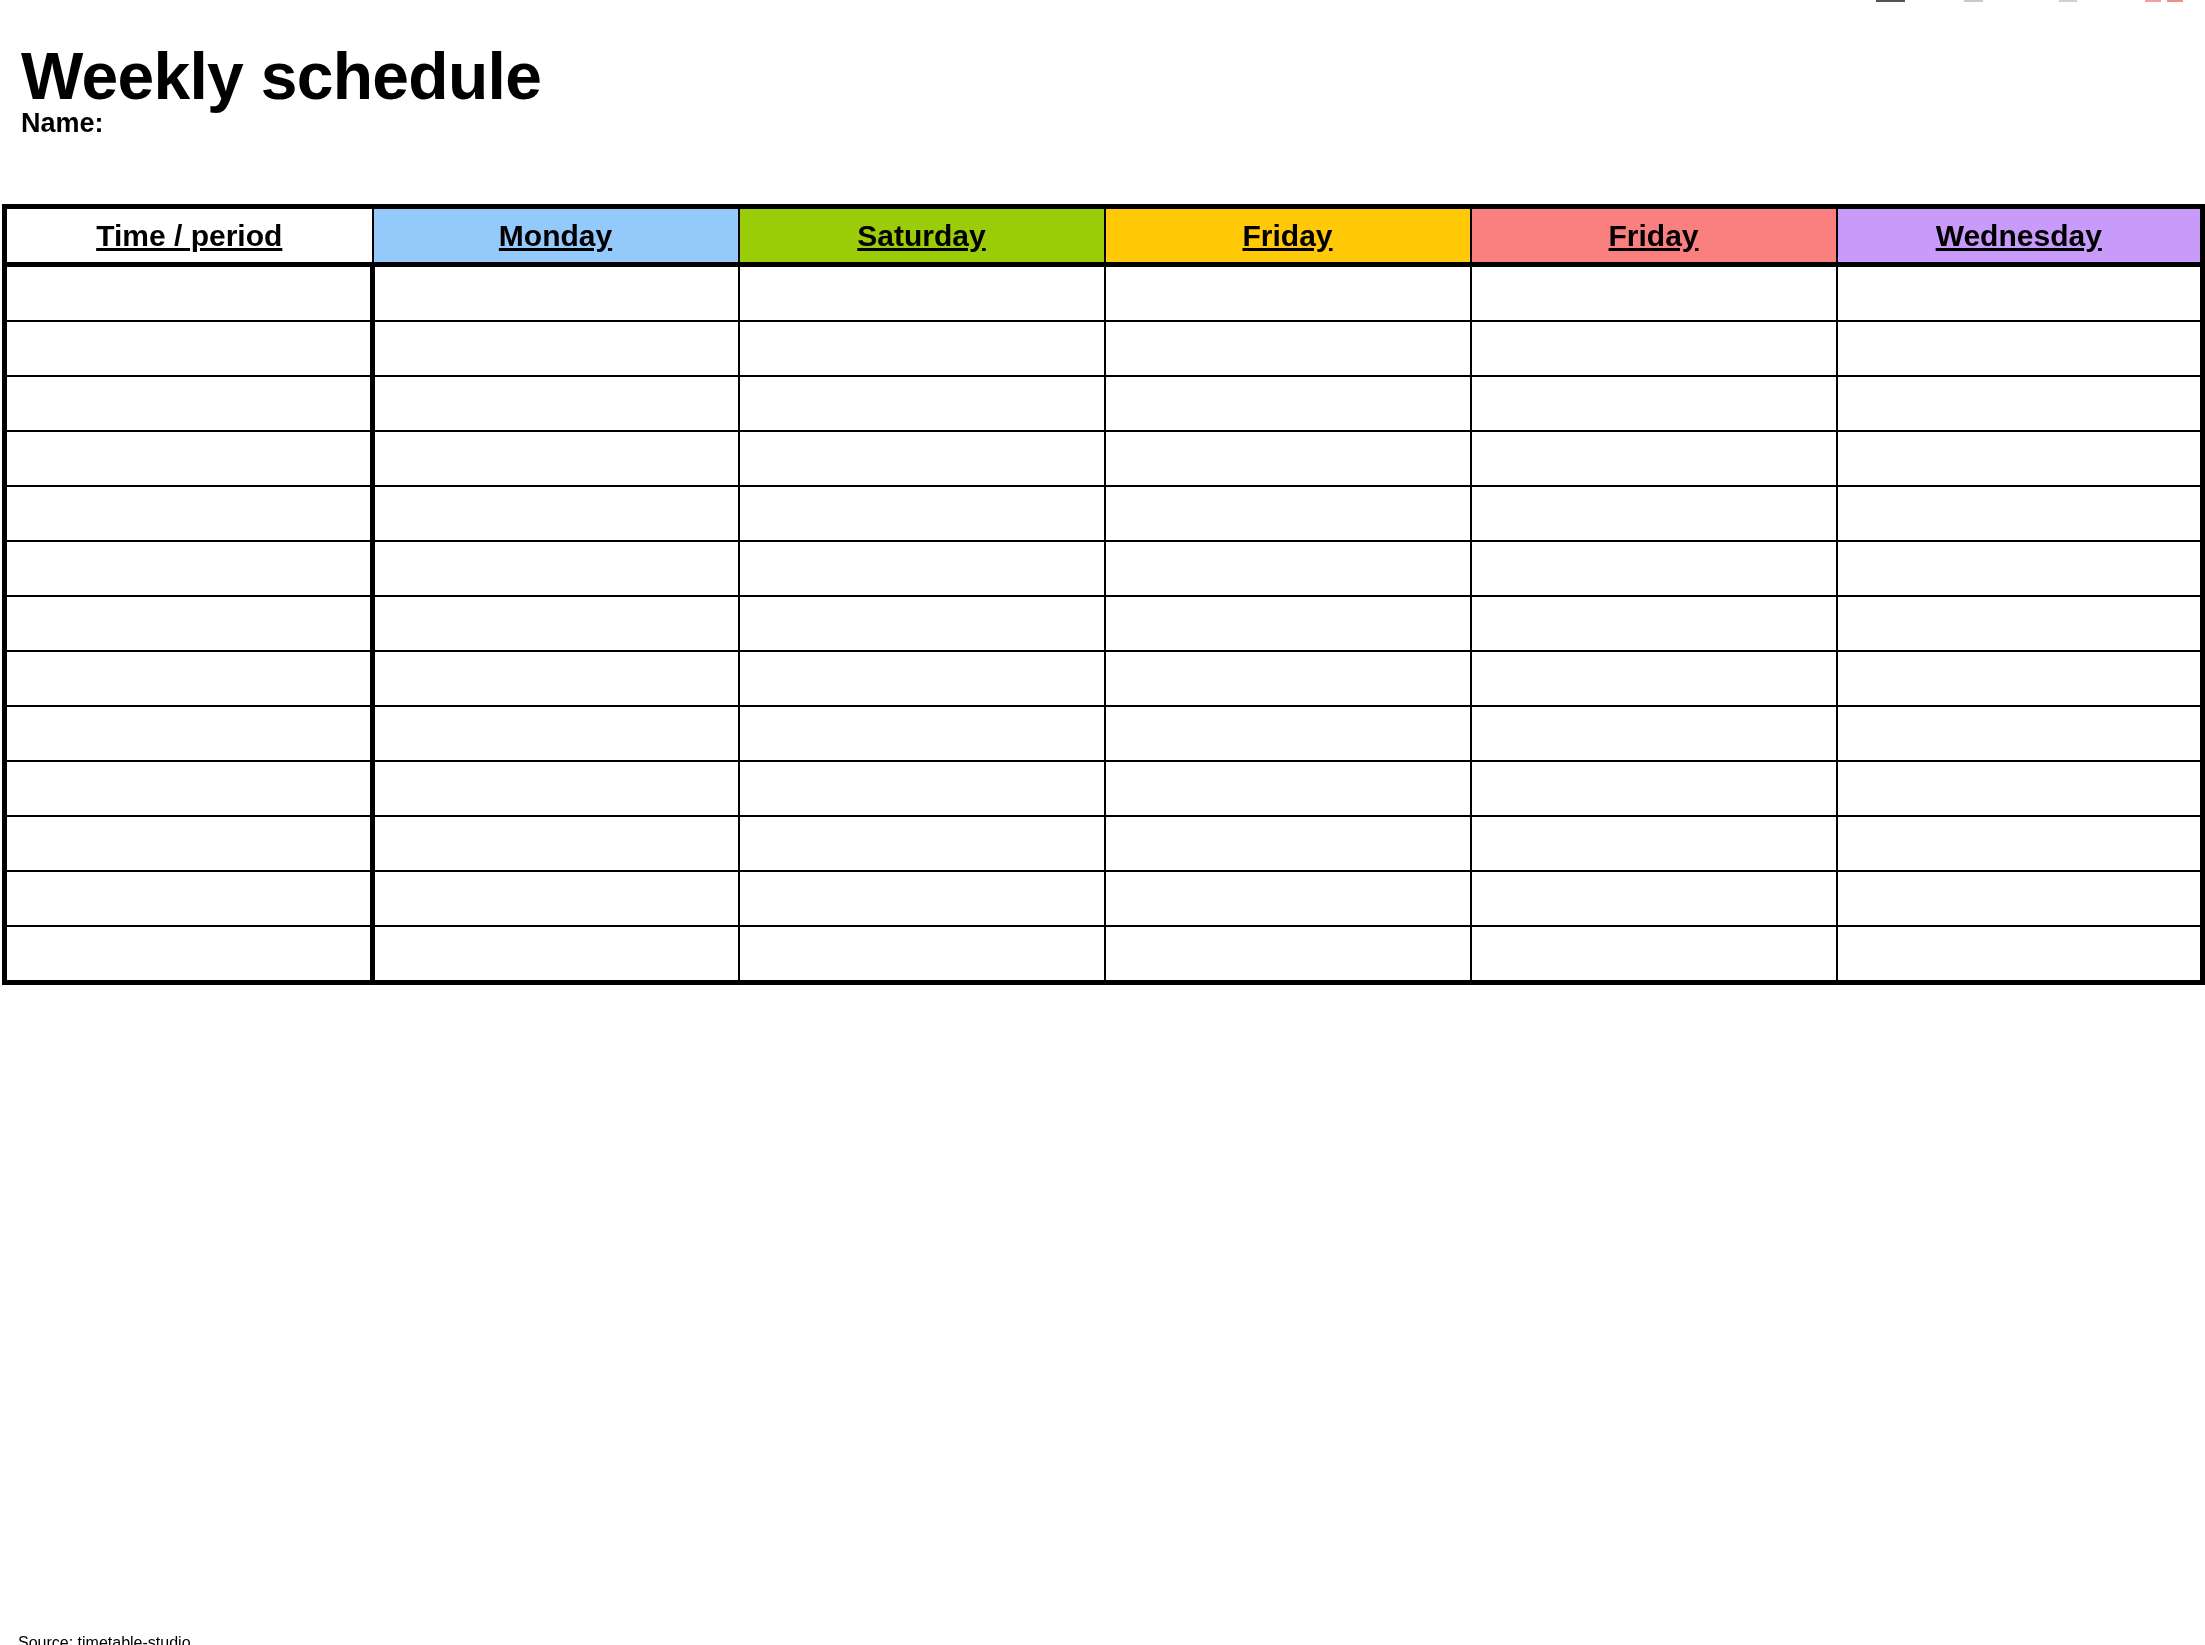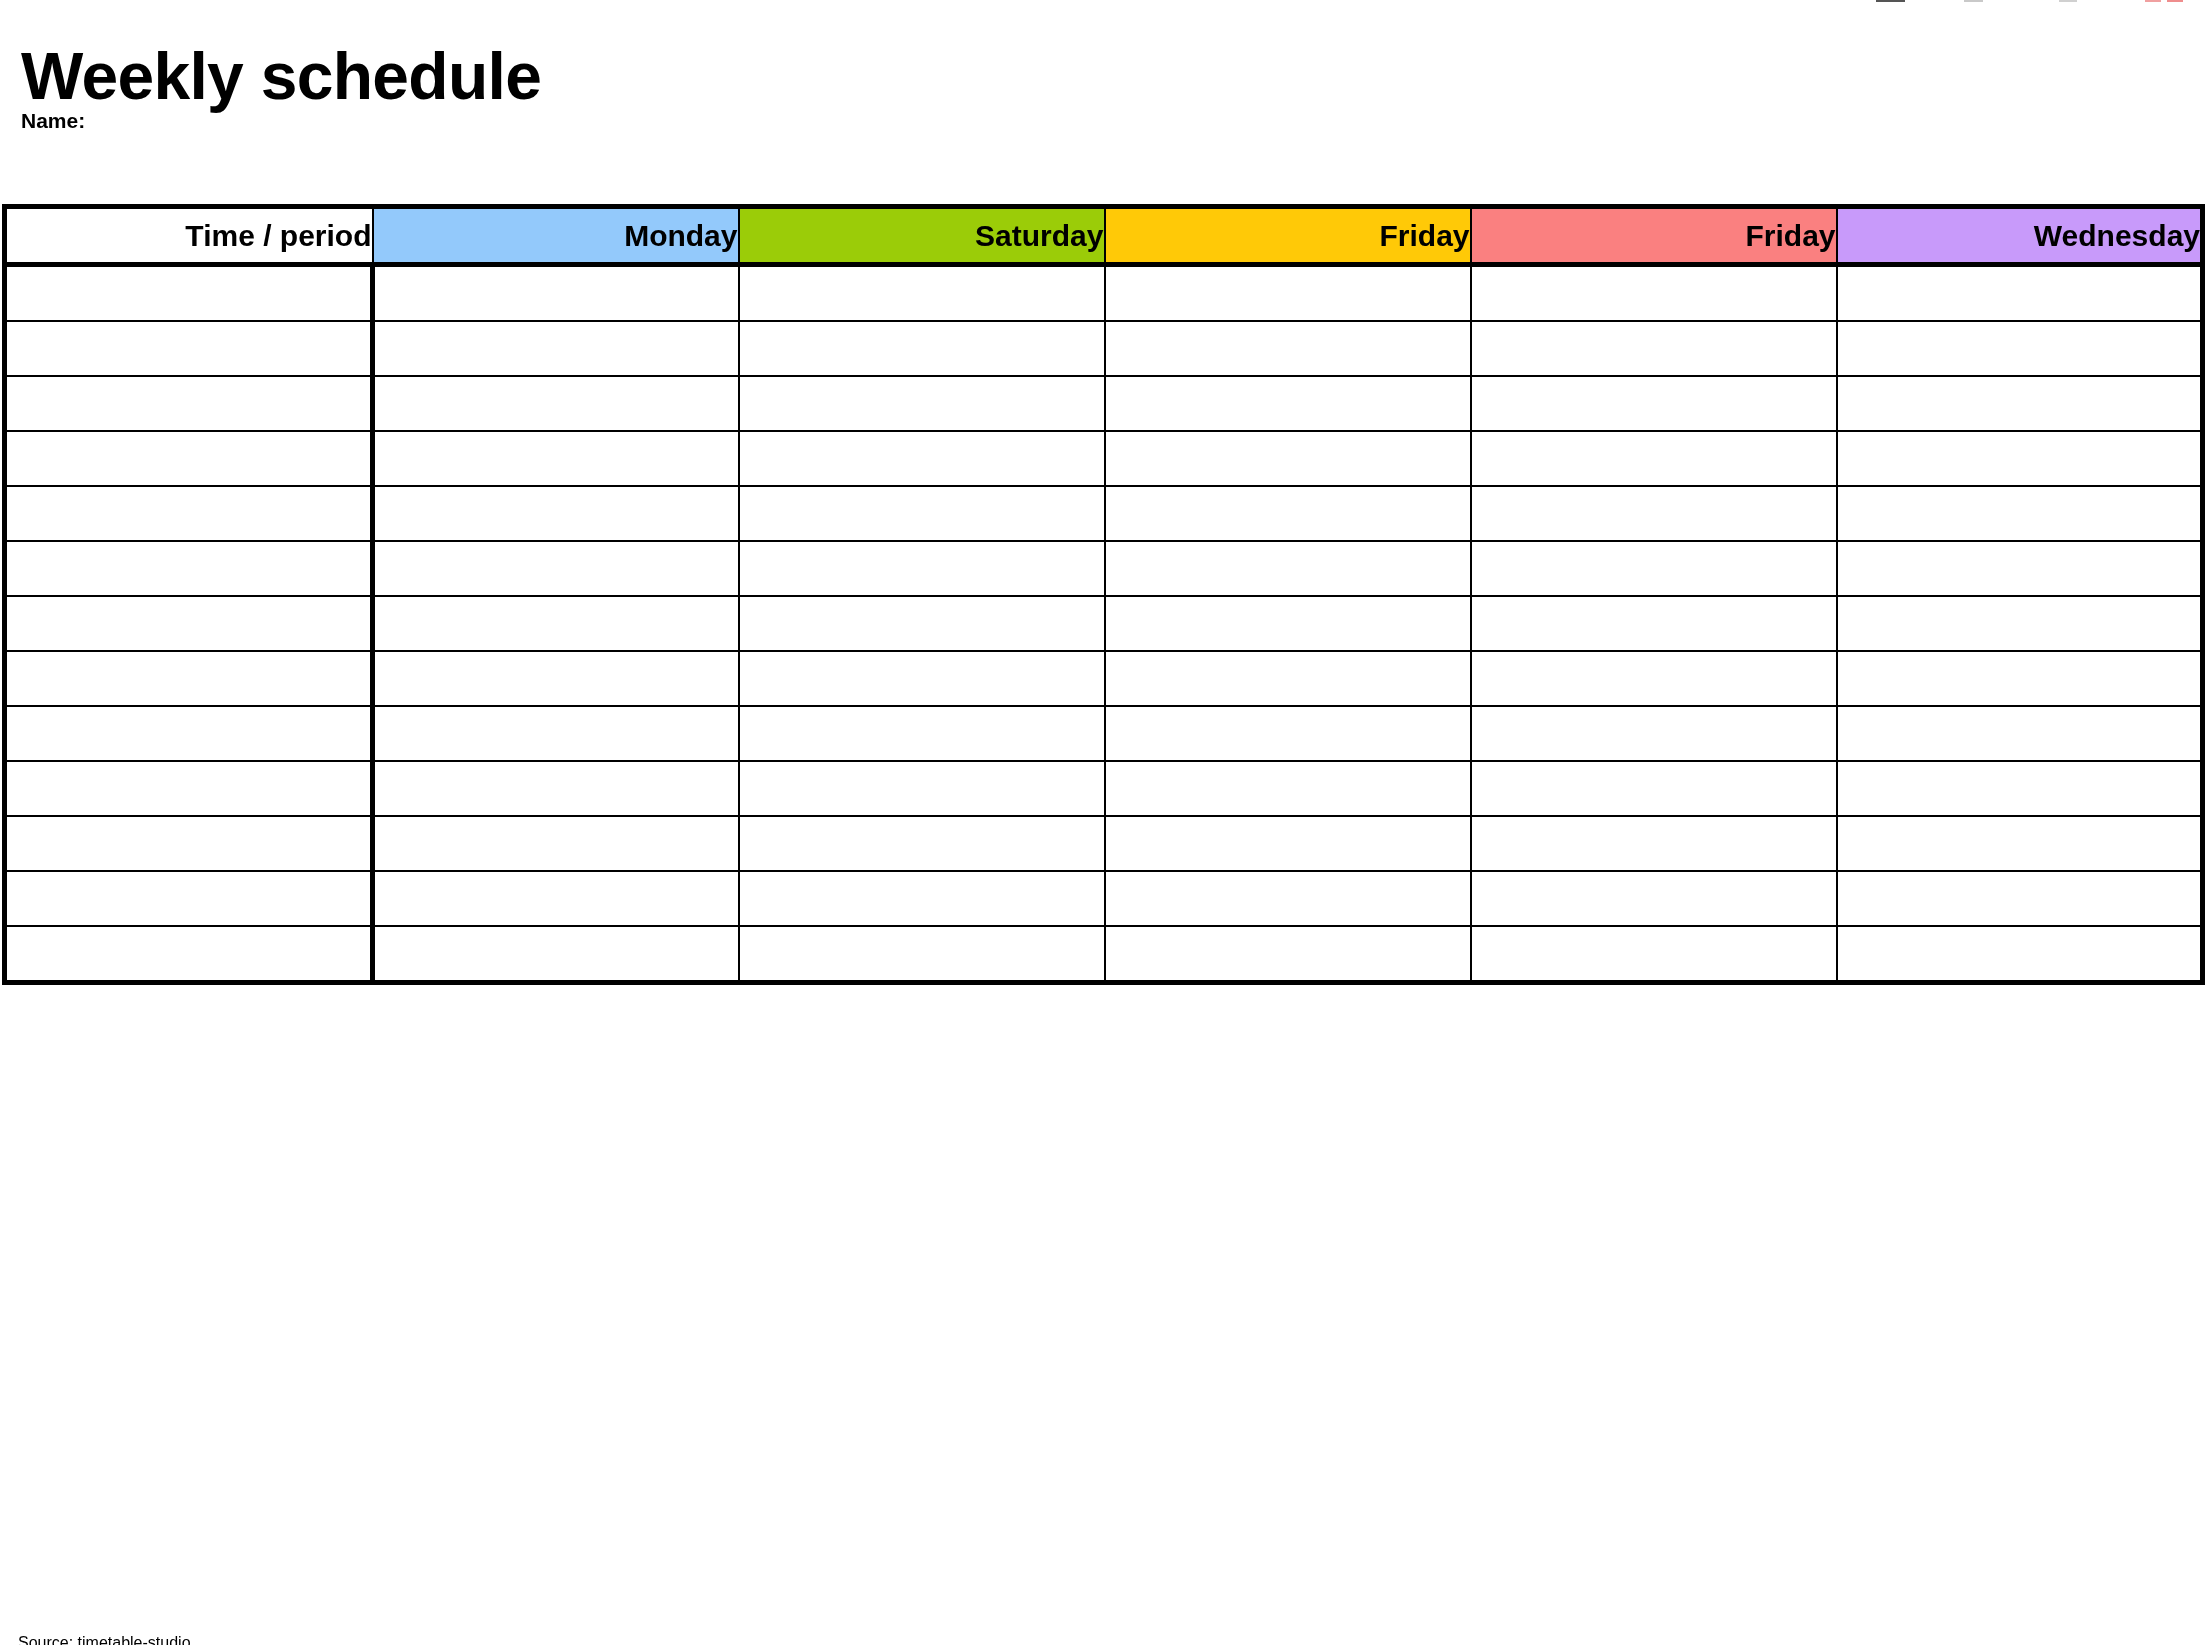--- a/index.html
+++ b/index.html
@@ -35,21 +35,21 @@
     font-weight: bold;
     letter-spacing: -0.7px;
     line-height: 1.1;
     white-space: nowrap;
   }
 
   .name-label {
     position: absolute;
     left: 19px;
     top: 110px;
-    font-size: 21px;
+    font-size: 27px;
     font-weight: bold;
     line-height: 1;
     white-space: nowrap;
   }
 
   
   .cut-artifact {
     position: absolute;
     left: 1874px;
     top: 0px;
@@ -92,24 +92,25 @@
     border: 2.2px solid #000000;
     padding: 0;
     margin: 0;
   }
 
   
   table.schedule thead th {
     height: 53px;
     font-size: 30px;
     font-weight: bold;
-    text-align: right;
+    text-align: center;
     vertical-align: middle;
     border-bottom: 5.9px solid #000000;
     white-space: nowrap;
+    text-decoration: underline;
   }
 
   th.time-head {
     background: #ffffff;
     border-right: 5.9px solid #000000;
   }
 
   
   table.schedule tbody td {
     height: 53px;

